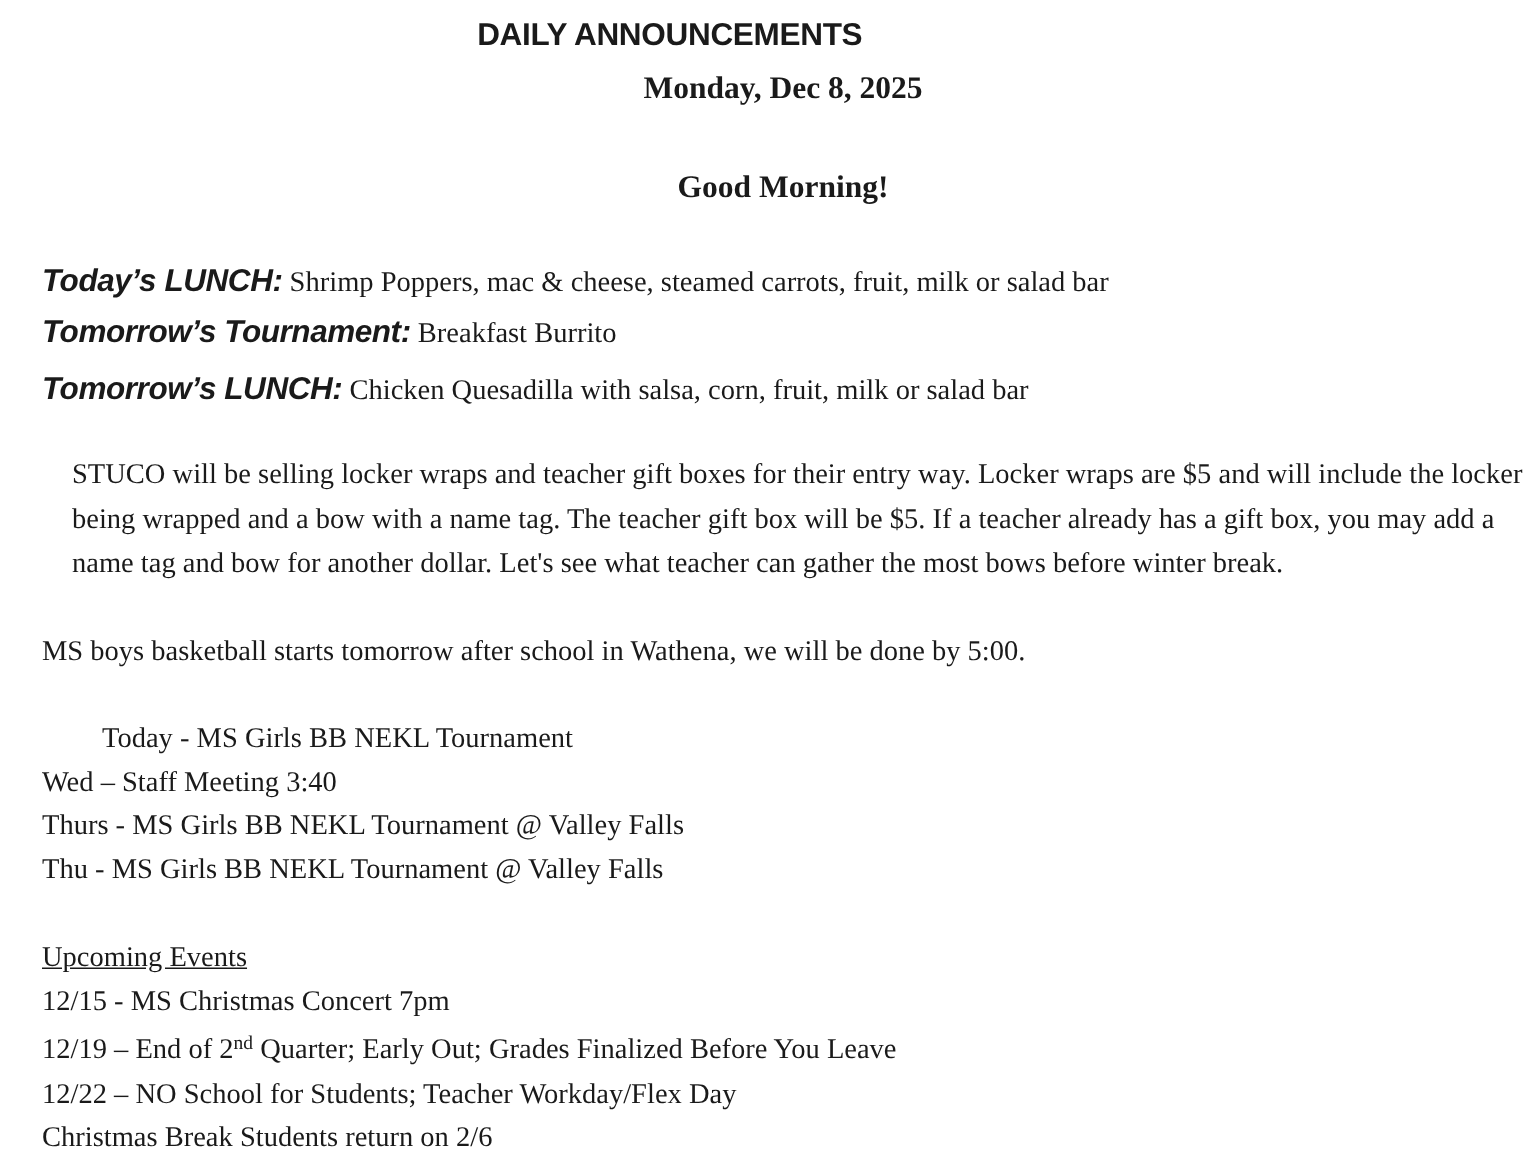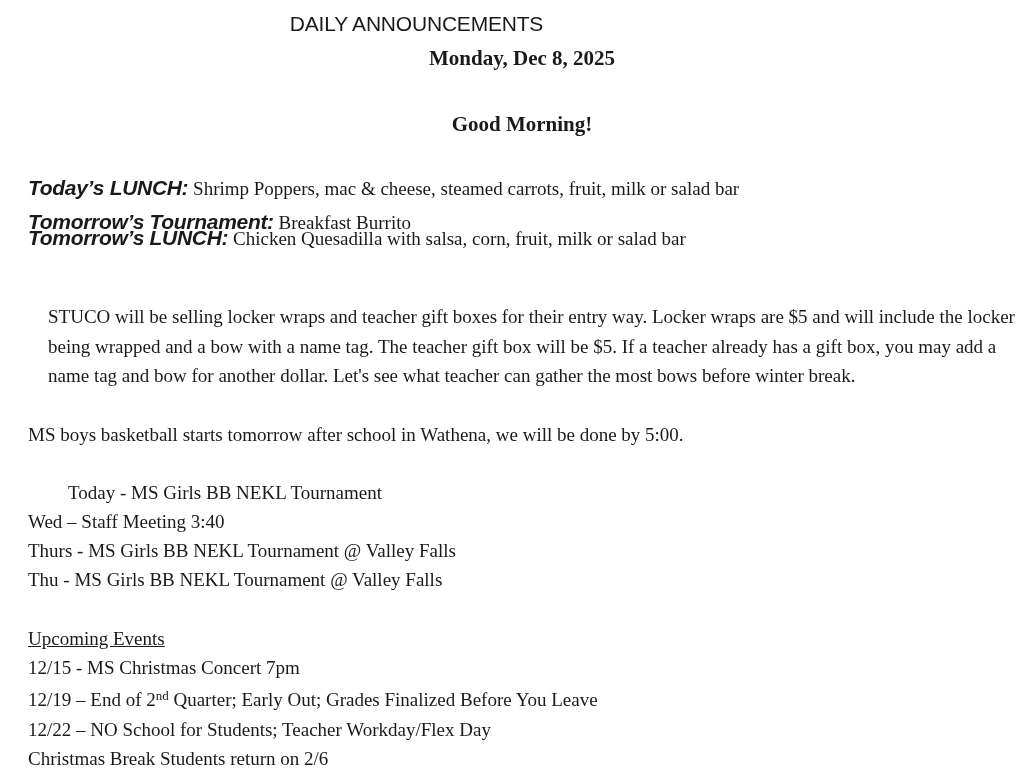--- a/index.html
+++ b/index.html
@@ -14,24 +14,25 @@
       position: relative;
       color: #1a1a1a;
       font-family: "Liberation Serif", serif;
     }
     .title {
       position: absolute;
       left: 0;
       width: 833px;
       text-align: center;
       font-family: "Liberation Sans", sans-serif;
-      font-weight: normal;
+      font-weight: bold;
       font-size: 21px;
       top: 12px;
       letter-spacing: -0.2px;
+      padding-left: 30px;
     }
     .date {
       position: absolute;
       left: 0;
       width: 1044px;
       text-align: center;
       font-family: "Liberation Serif", serif;
       font-weight: bold;
       font-size: 21px;
       top: 46px;
@@ -96,21 +97,21 @@
   <div class="greeting">Good Morning!</div>
 
   <div class="menu-line" style="top:176px;">
     <span class="menu-label">Today’s LUNCH:</span>
     <span class="menu-value">Shrimp Poppers, mac &amp; cheese, steamed carrots, fruit, milk or salad bar</span>
   </div>
   <div class="menu-line" style="top:210px;">
     <span class="menu-label">Tomorrow’s Tournament:</span>
     <span class="menu-value">Breakfast Burrito</span>
   </div>
-  <div class="menu-line" style="top:226px;">
+  <div class="menu-line" style="top:248px;">
     <span class="menu-label">Tomorrow’s LUNCH:</span>
     <span class="menu-value">Chicken Quesadilla with salsa, corn, fruit, milk or salad bar</span>
   </div>
 
   <div class="para" style="top:302px;">STUCO will be selling locker wraps and teacher gift boxes for their entry way. Locker wraps are $5 and will include the locker being wrapped and a bow with a name tag. The teacher gift box will be $5. If a teacher already has a gift box, you may add a name tag and bow for another dollar. Let's see what teacher can gather the most bows before winter break.</div>
 
   <div class="line" style="top:424px;text-align:right;">MS boys basketball starts tomorrow after school in Wathena, we will be done by 5:00.</div>
 
   <div class="line" style="top:482px;margin-left:40px;">Today - MS Girls BB NEKL Tournament</div>
   <div class="line" style="top:511px;">Wed – Staff Meeting 3:40</div>

